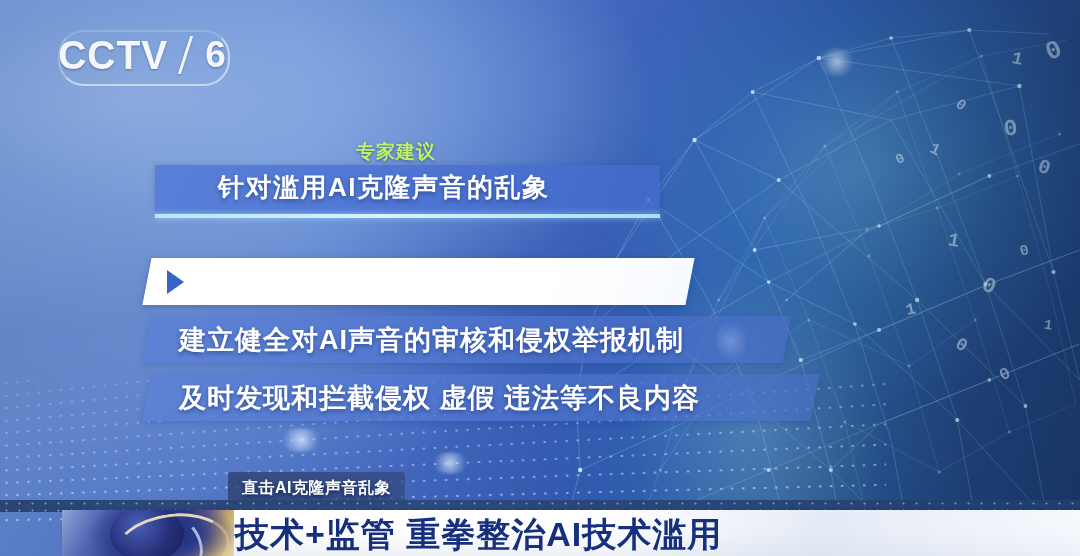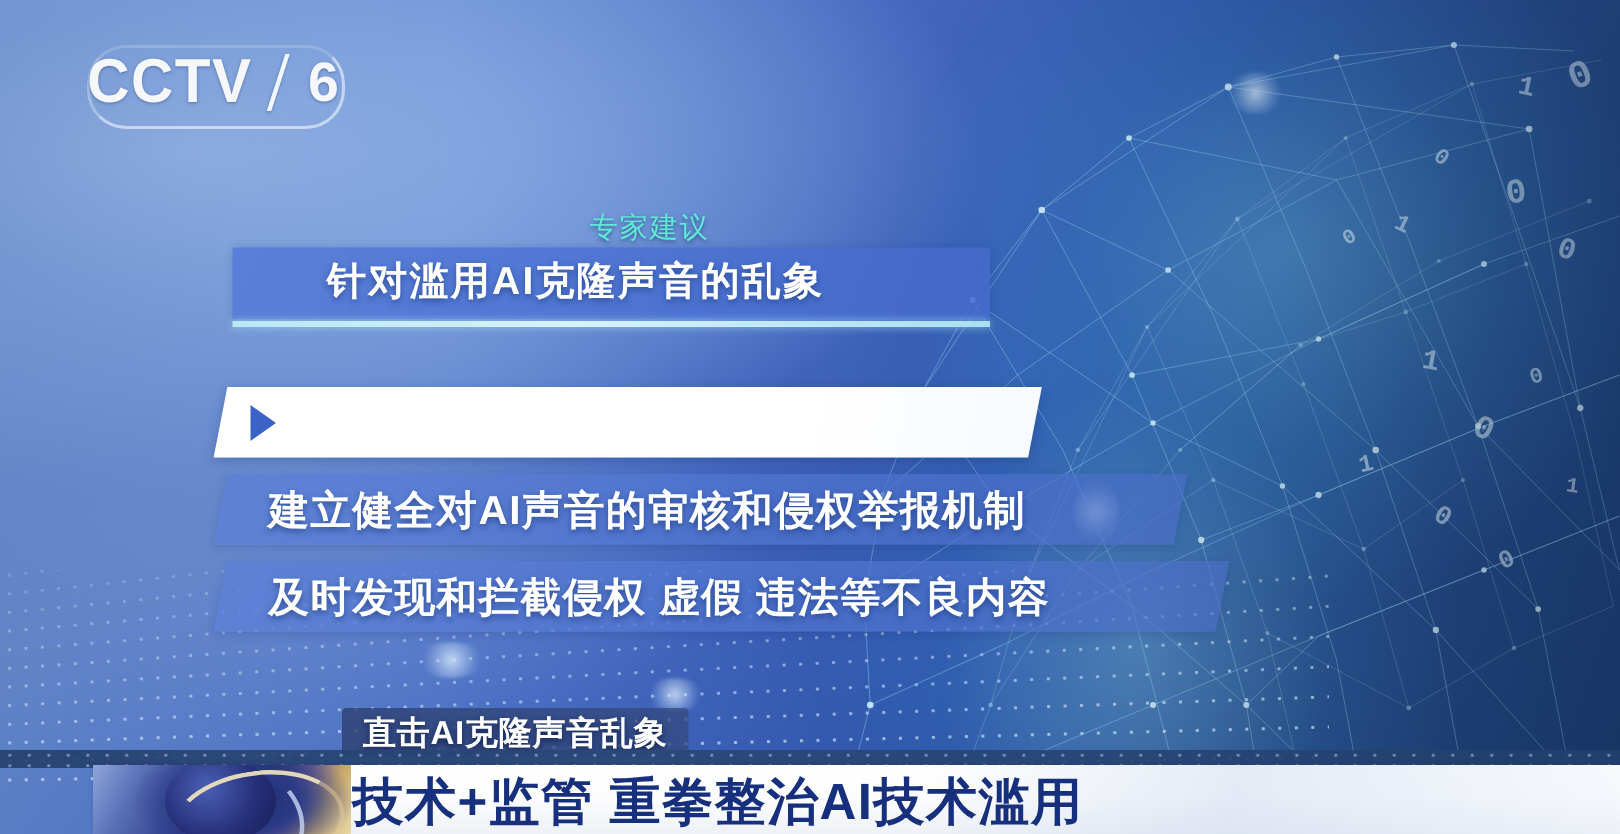--- a/index.html
+++ b/index.html
@@ -101,24 +101,23 @@
     letter-spacing:13px;text-indent:13px;
     color:rgba(255,255,255,.92);
     text-shadow:0 1px 2px rgba(40,70,130,.5);
   }
 
   
   .panel{position:absolute;left:0;top:0;width:1080px;height:556px;}
 
   .kicker-small{
     position:absolute;left:356px;top:139px;
-    font-size:19px;font-weight:400;color:#5eead4;
+    font-size:19px;font-weight:700;color:#bef264;
     letter-spacing:1px;
     text-shadow:0 1px 3px rgba(25,55,120,.65);
-    margin-left:37px;
   }
 
   .title-bar{
     position:absolute;left:155px;top:165px;
     width:505px;height:48px;
     background:linear-gradient(90deg, rgba(86,124,216,.92) 0%, rgba(74,113,209,.90) 60%, rgba(68,106,203,.86) 100%);
     box-shadow:0 1px 6px rgba(20,45,110,.25);
   }
   .title-bar::after{
     content:"";position:absolute;left:0;right:0;bottom:-5px;height:4px;
@@ -167,21 +166,21 @@
 
   
   .lower-kicker{
     position:absolute;left:228px;top:472px;height:33px;
     padding:0 14px 0 14px;
     display:flex;align-items:center;
     background:linear-gradient(90deg, rgba(44,62,110,.78) 0%, rgba(52,72,124,.72) 100%);
     border-radius:3px;
   }
   .lower-kicker span{
-    font-size:22px;font-weight:700;color:#ffffff;letter-spacing:.5px;
+    font-size:16px;font-weight:700;color:#ffffff;letter-spacing:.5px;
     text-shadow:0 2px 4px rgba(10,25,65,.8);
     white-space:nowrap;
   }
 
   .dark-band{
     position:absolute;left:0;right:0;top:500px;height:12px;
     background:linear-gradient(90deg,#26416e 0%,#2b4878 40%,#22406f 100%);
     opacity:.92;
   }
   .dark-band::after{

